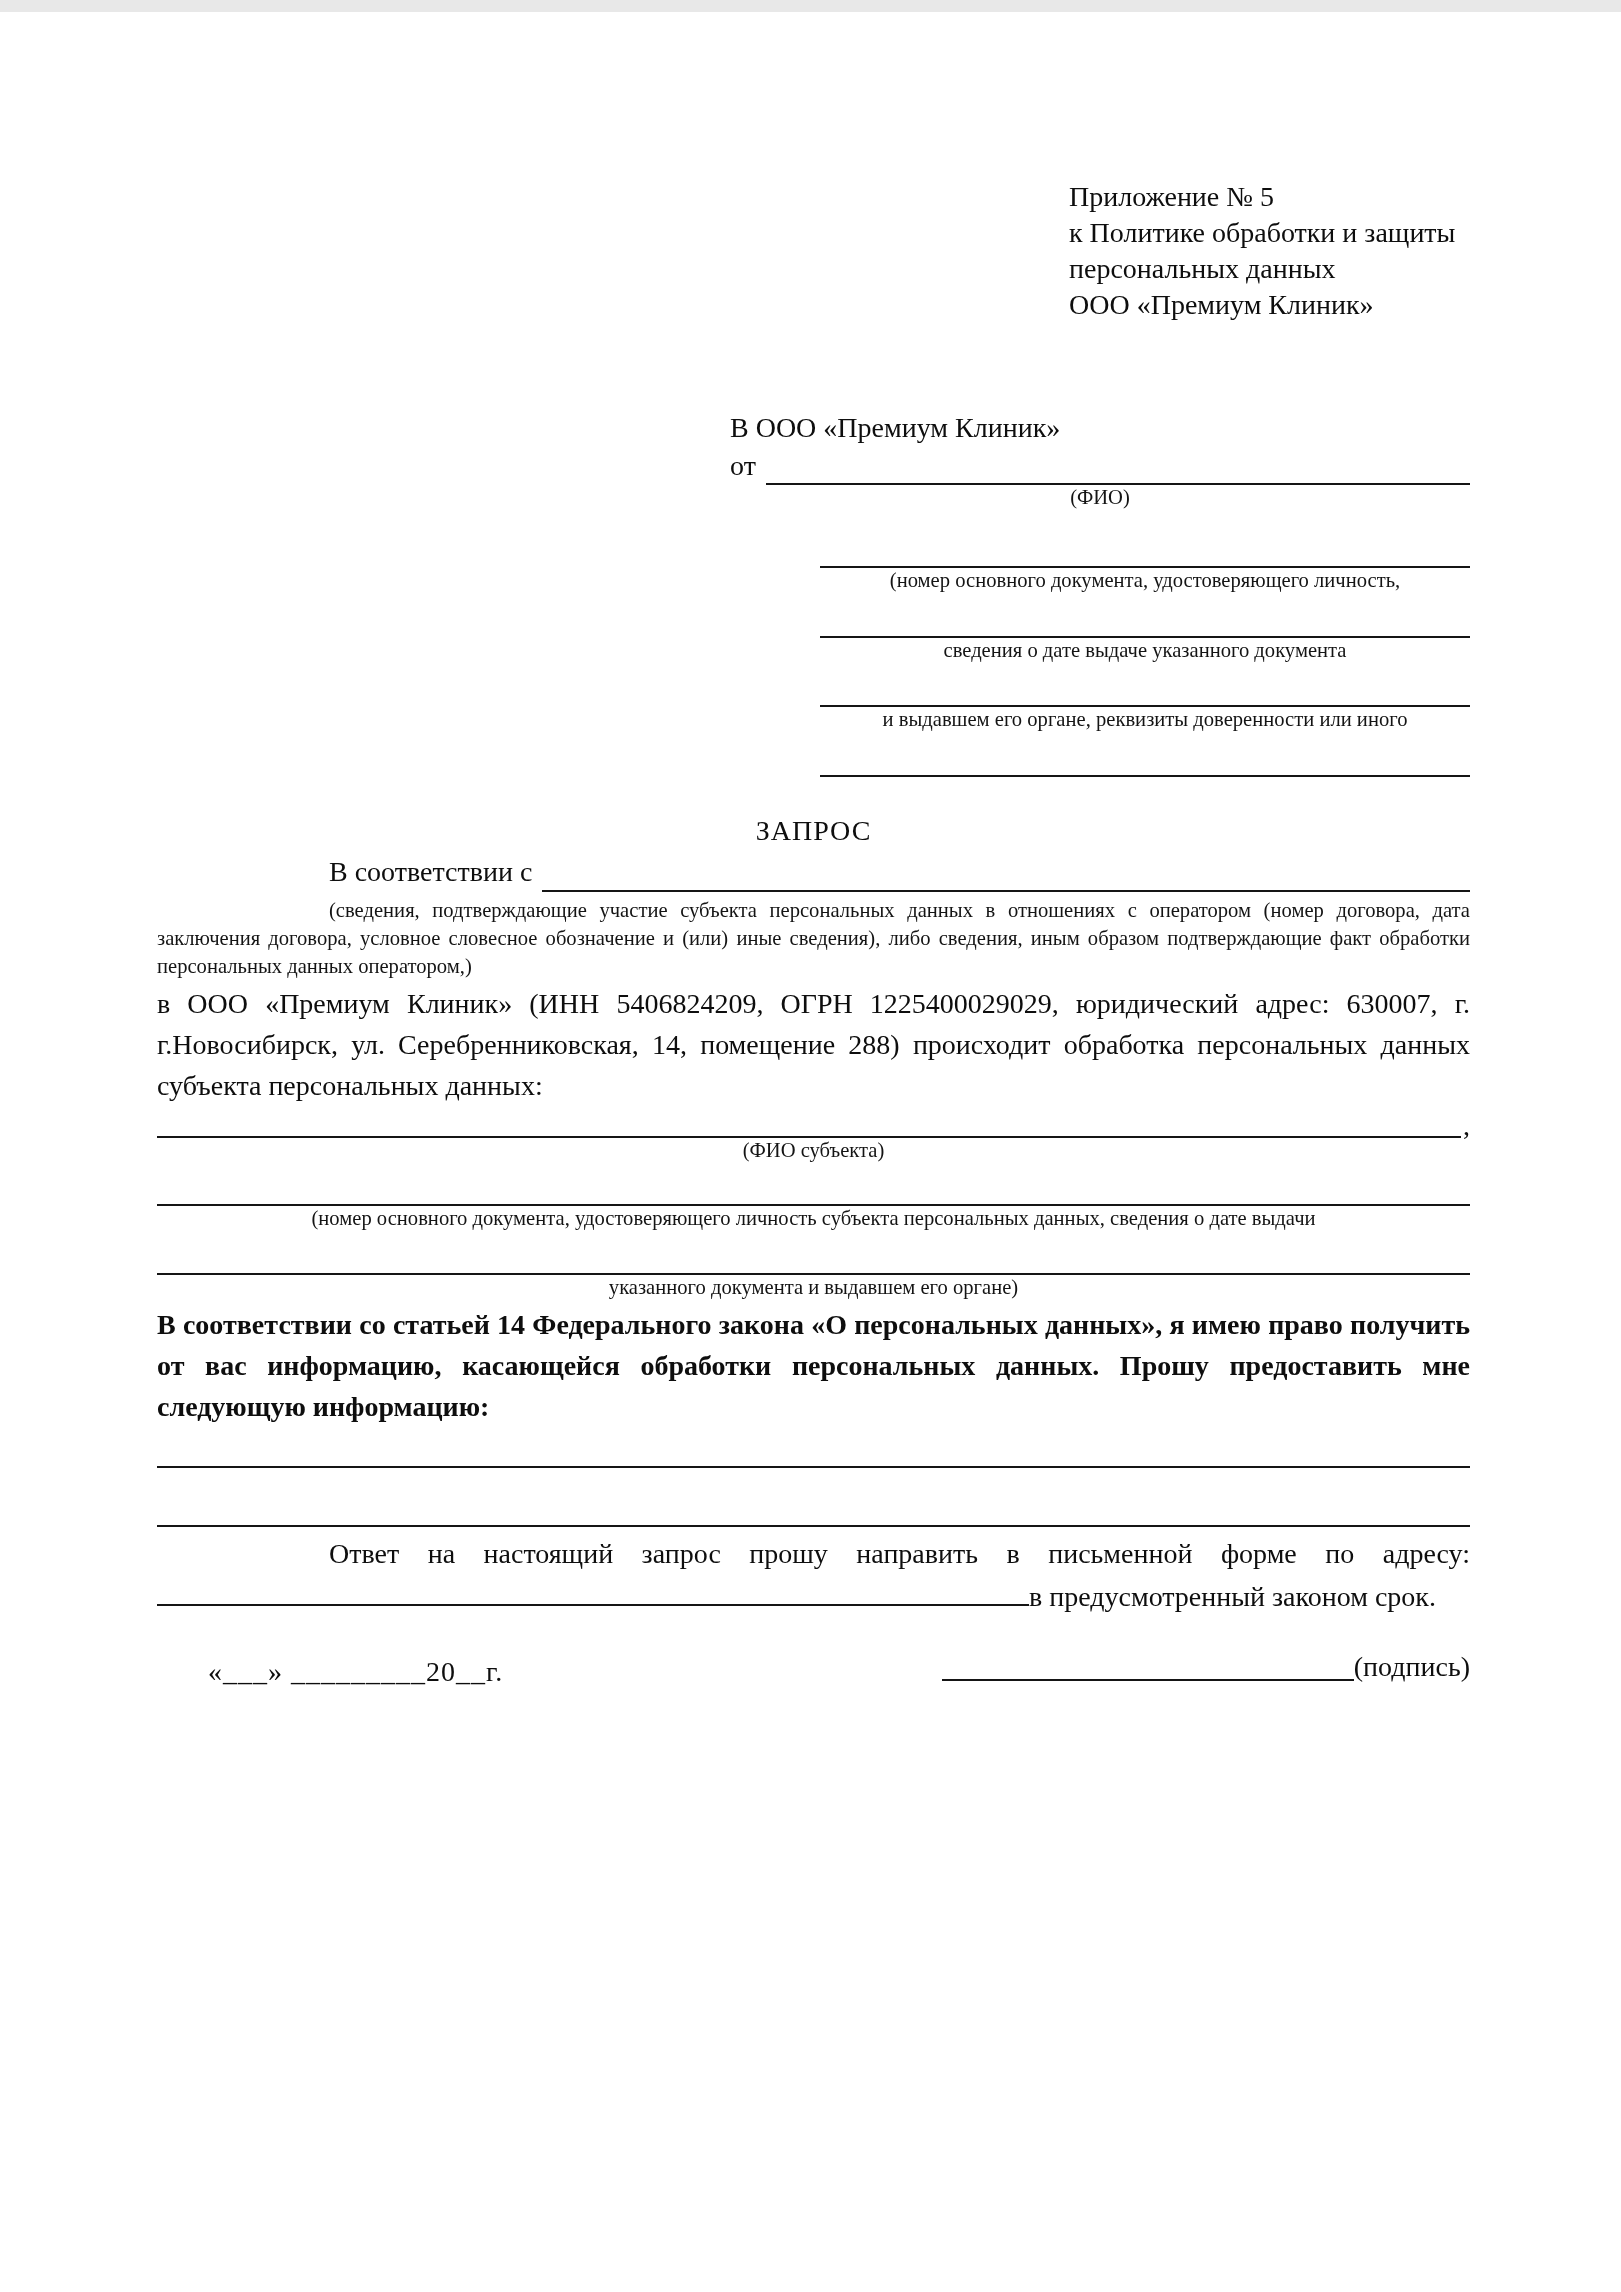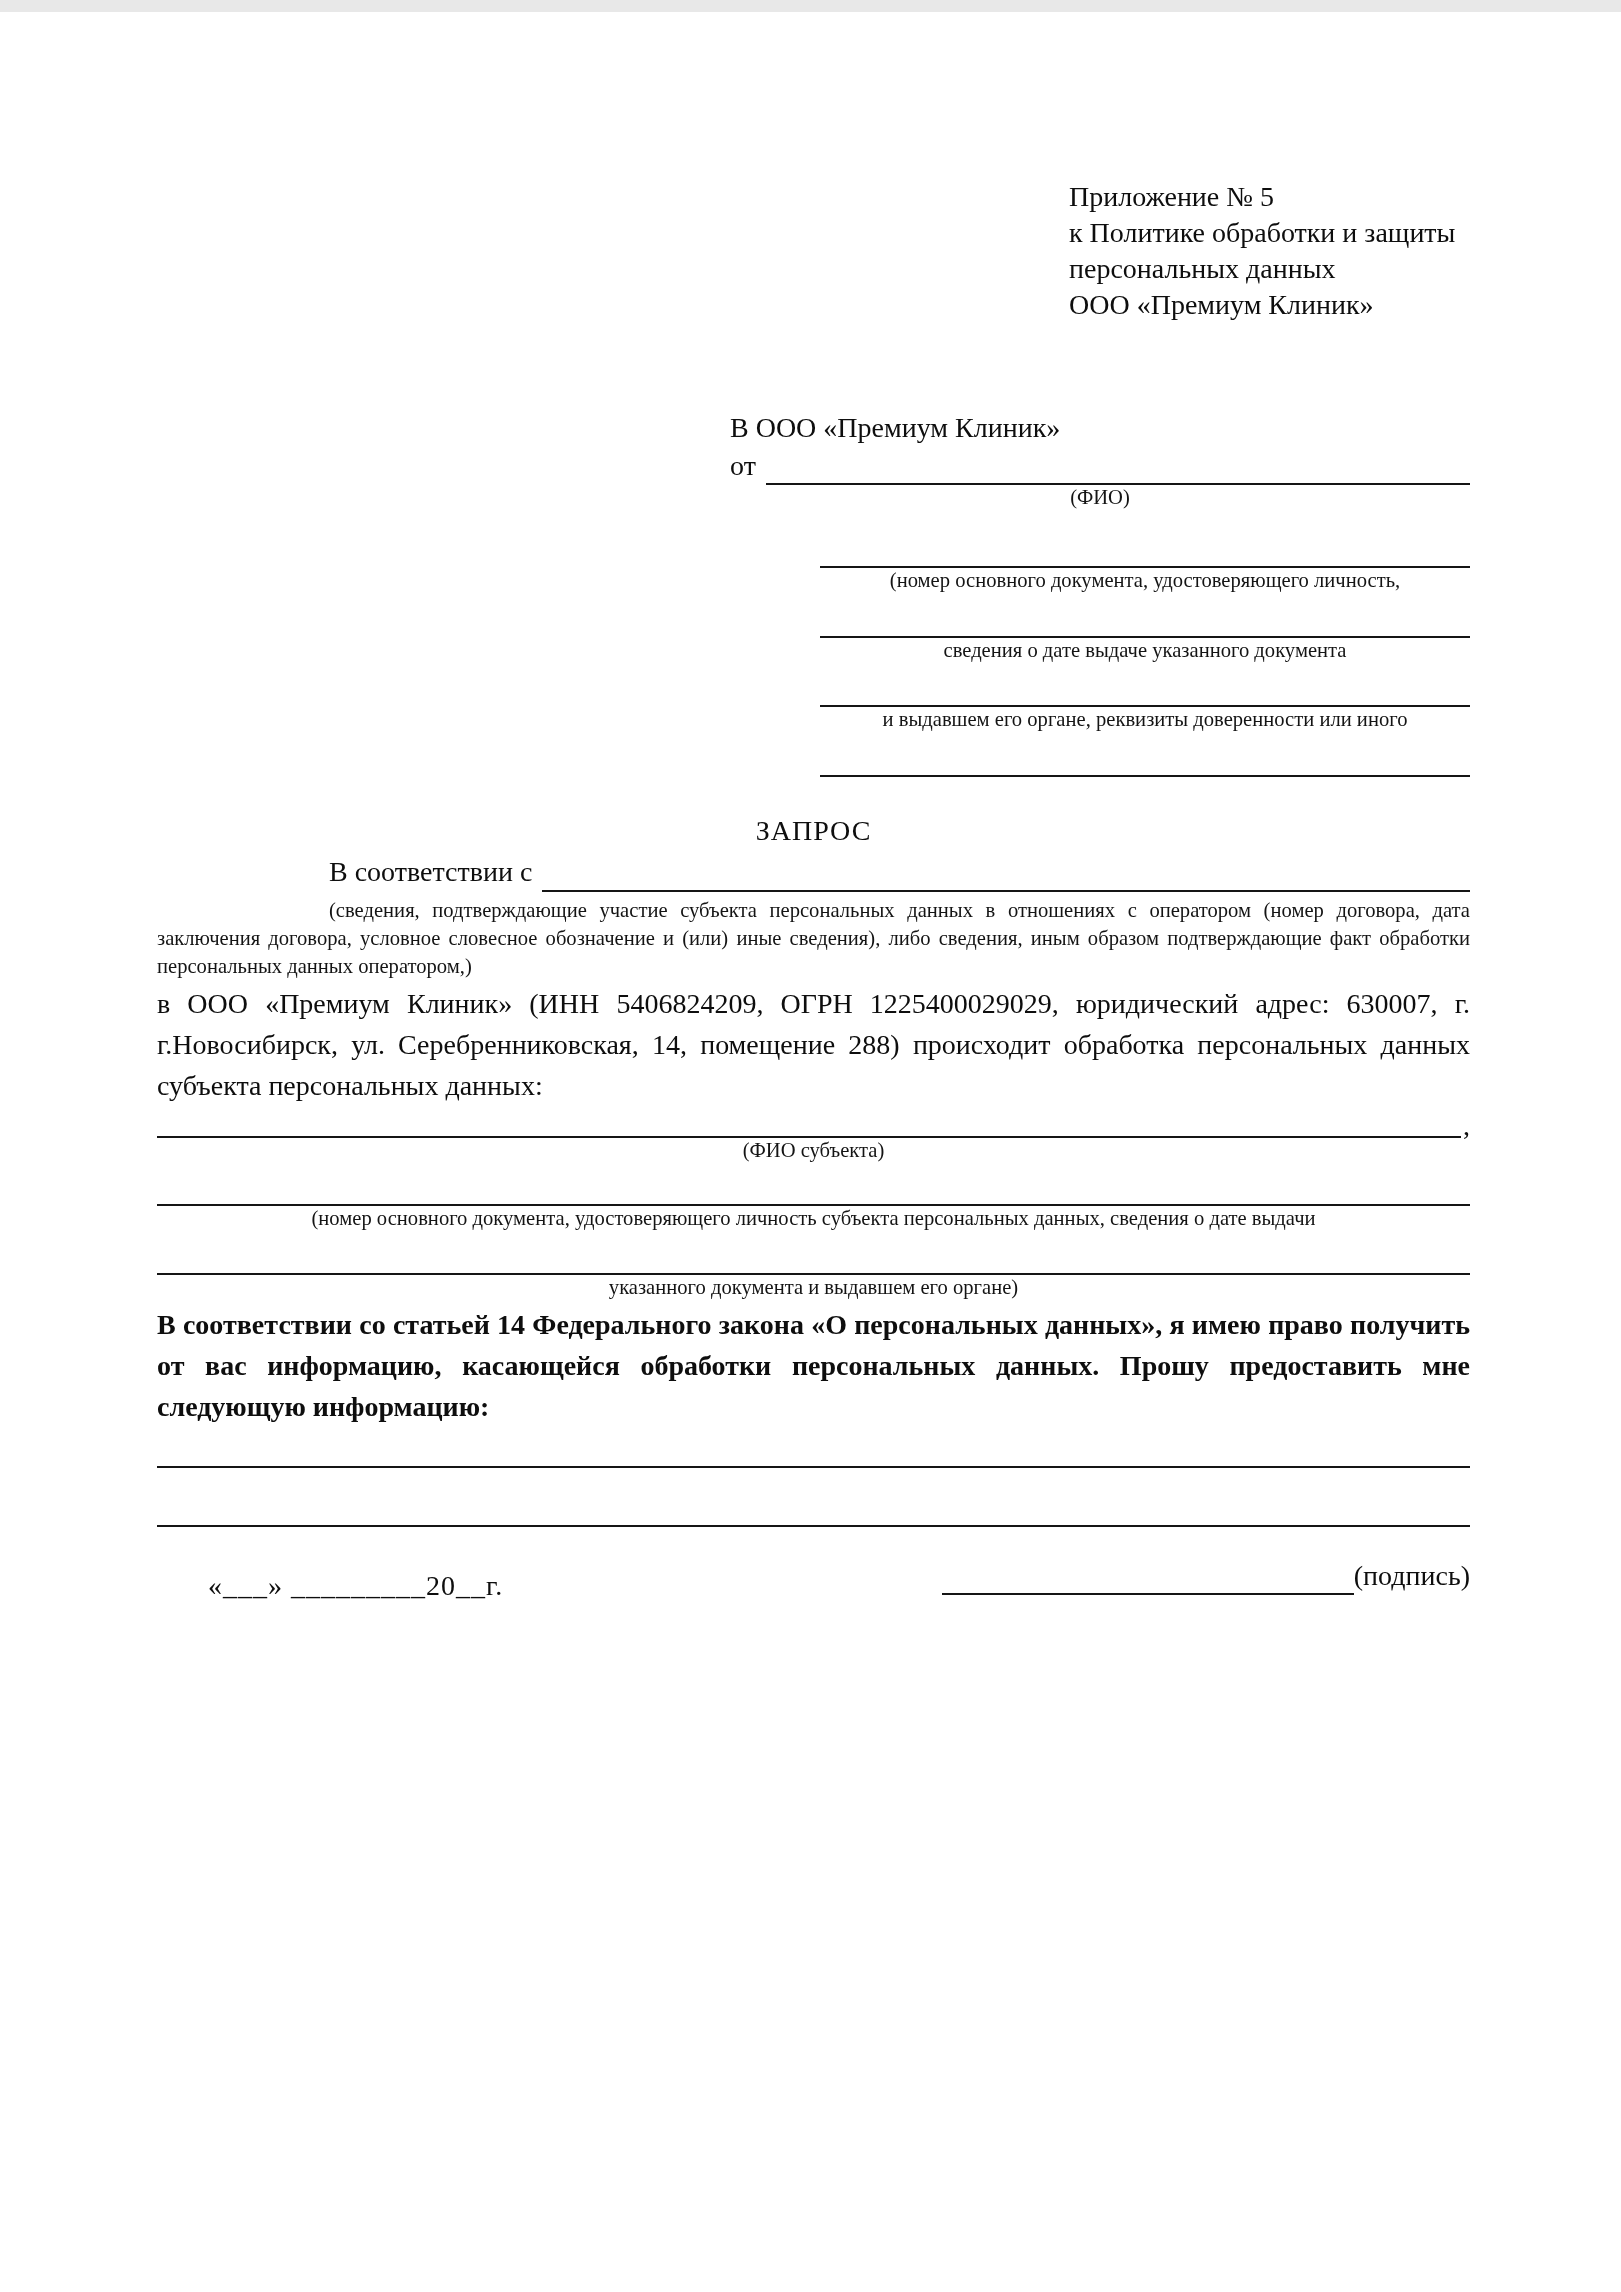--- a/index.html
+++ b/index.html
@@ -61,21 +61,21 @@
   .info-blank-2 { height:57px; border-bottom:2.9px solid #151515; }
 
   .reply-para { margin-top:5.9px; font-size:28px; line-height:42px; text-align:justify; text-indent:172px; }
   .inline-fill { display:inline-block; width:872px; height:29px; border-bottom:2.9px solid #151515; }
 
   .footer-row {
     margin-top:29px; display:flex; justify-content:space-between; align-items:baseline;
     font-size:28px; line-height:39px;
   }
   .date-part { margin-left:51px; letter-spacing:1px; }
-  .sign-part { display:flex; align-items:flex-end; }
+  .sign-part { display:flex; align-items:center; }
   .sign-line { display:inline-block; width:412px; height:27.4px; border-bottom:2.9px solid #151515; }
 </style>
 </head>
 <body>
 
 <div class="page">
   <div class="content">
 
     <div class="appendix">
       <div>Приложение № 5</div>
@@ -131,20 +131,24 @@
     <div class="center-label">(номер основного документа, удостоверяющего личность субъекта персональных данных, сведения о дате выдачи</div>
 
     <div class="wide-blank"></div>
     <div class="center-label">указанного документа и выдавшем его органе)</div>
 
     <div class="para para-law">В соответствии со статьей 14 Федерального закона «О персональных данных», я имею право получить от вас информацию, касающейся обработки персональных данных. Прошу предоставить мне следующую информацию:</div>
 
     <div class="info-blank-1"></div>
     <div class="info-blank-2"></div>
 
+    <div class="reply-para">
+      <span>Ответ на настоящий запрос прошу направить в письменной форме по адресу:</span>
+      <span class="inline-fill"></span><span>в предусмотренный законом срок.</span>
+    </div>
 
     <div class="footer-row">
       <span class="date-part">«___» _________20__г.</span>
       <span class="sign-part">
         <span class="sign-line"></span>
           <span>(подпись)</span>
       </span>
     </div>
 
   </div>

